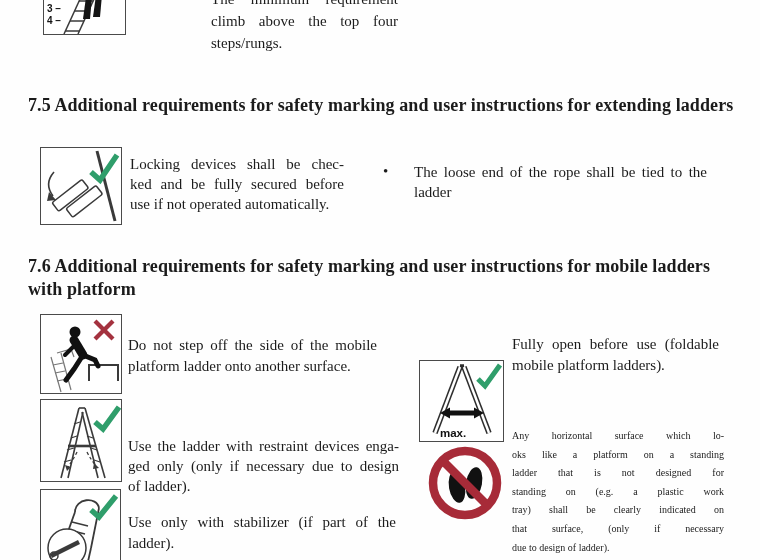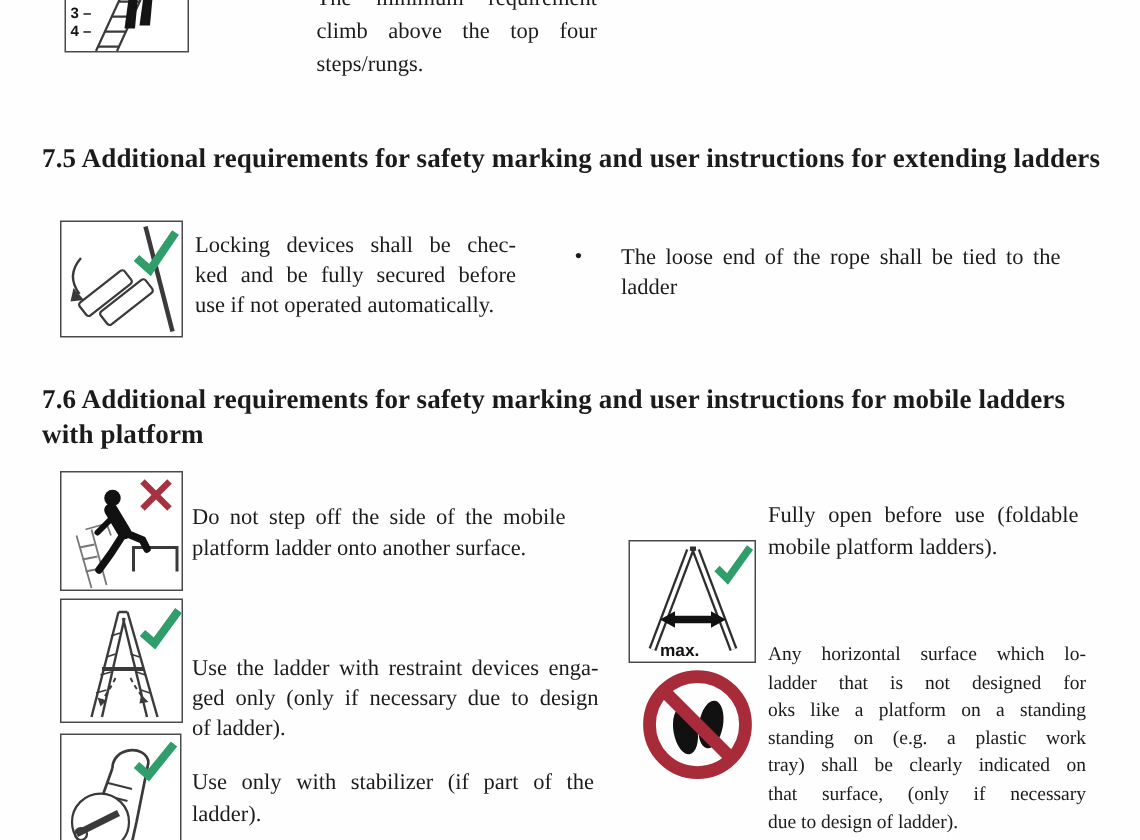--- a/index.html
+++ b/index.html
@@ -196,23 +196,23 @@
   </div>
 
   <div class="free-icon" style="left:427px; top:443px;">
     <svg width="76" height="80" viewBox="0 0 76 80">
       <ellipse cx="30" cy="44" rx="8" ry="16" fill="#111111" transform="rotate(-10 30 44)"></ellipse>
       <ellipse cx="47" cy="40" rx="8" ry="16" fill="#111111" transform="rotate(10 47 40)"></ellipse>
       <circle cx="38" cy="40" r="32" fill="none" stroke="#a72b38" stroke-width="8.5"></circle>
       <line x1="16" y1="18" x2="60" y2="62" stroke="#a72b38" stroke-width="8.5"></line>
     </svg>
   </div>
-  <div class="txt" style="left:512px; top:427px; width:212px; line-height:18.6px; font-size:13px;">
+  <div class="txt" style="left:512px; top:427px; width:212px; line-height:18.6px; font-size:10px;">
     <div class="line">Any horizontal surface which lo-</div>
+    <div class="line">oks like a platform on a standing</div>
     <div class="line">ladder that is not designed for</div>
-    <div class="line">oks like a platform on a standing</div>
     <div class="line">standing on (e.g. a plastic work</div>
     <div class="line">tray) shall be clearly indicated on</div>
     <div class="line">that surface, (only if necessary</div>
     <div class="line last">due to design of ladder).</div>
   </div>
 
 </div>
 
 </body></html>

